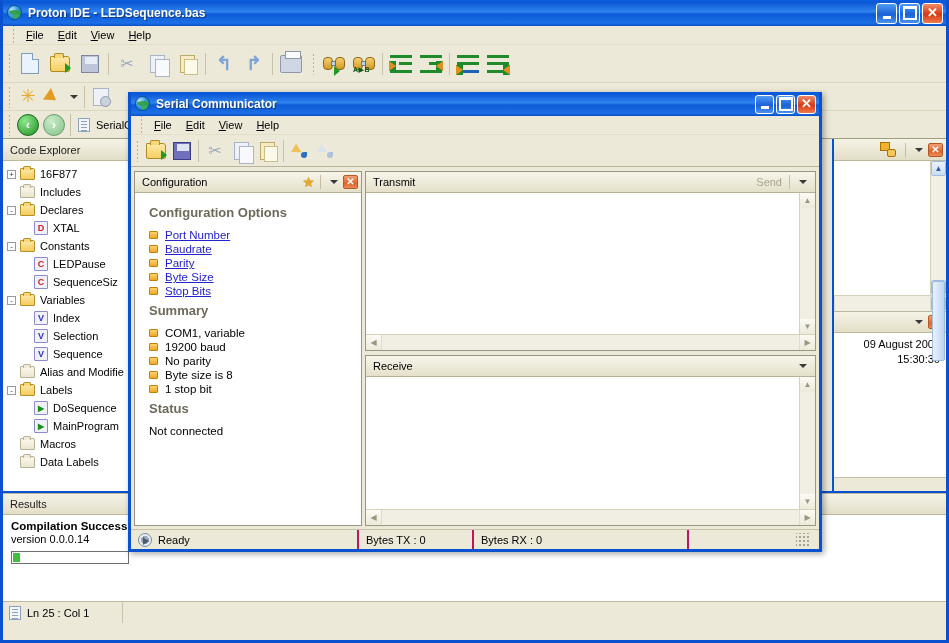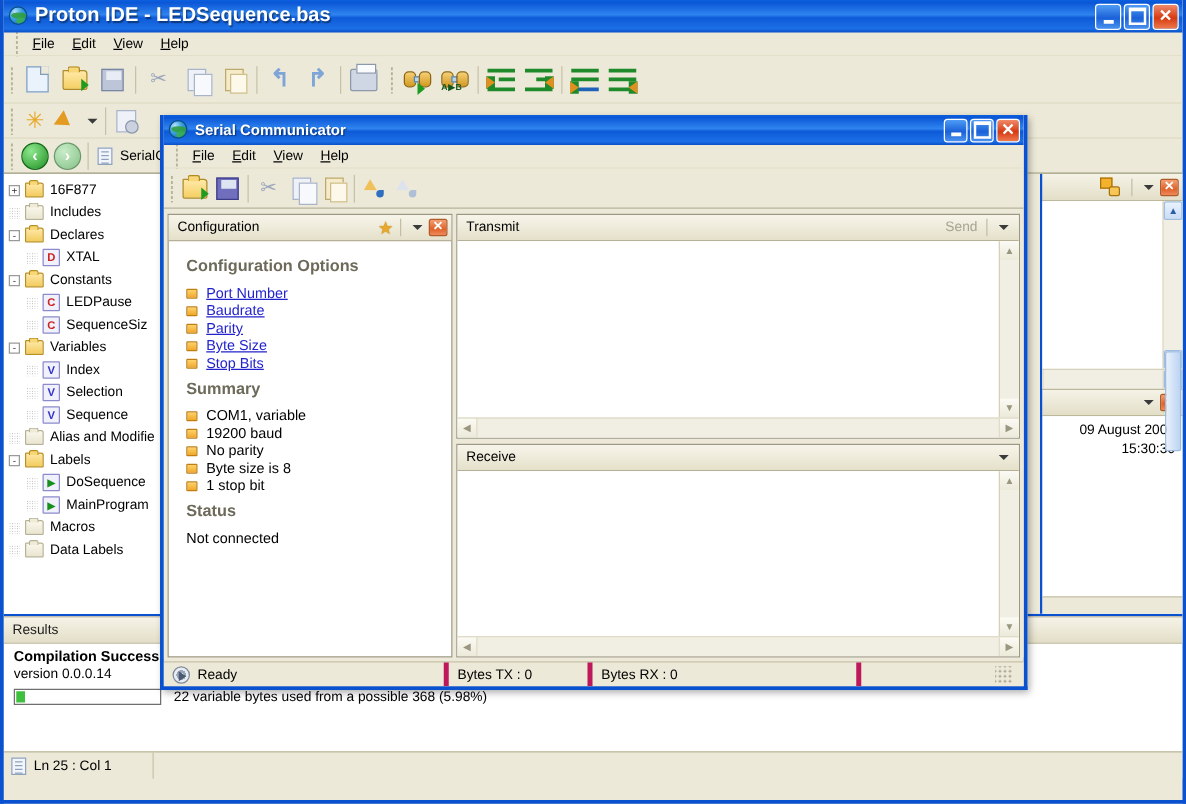--- a/index.html
+++ b/index.html
@@ -40,21 +40,21 @@
   }
   .globe:before {
     content: ""; position: absolute; left: 1px; top: 4px; width: 12px; height: 5px;
     background: #2f9f3f; border-radius: 50% 50% 40% 60%; opacity: .9;
   }
   .globe:after {
     content: ""; position: absolute; left: 5px; top: 8px; width: 7px; height: 5px;
     background: #3bb04c; border-radius: 60% 40% 50% 50%; opacity: .85;
   }
   .titlebar .tb-title {
-    color: #fff; font-weight: bold; font-size: 16px;
+    color: #fff; font-weight: bold; font-size: 12px;
     text-shadow: 1px 1px 1px rgba(0,0,0,.45);
     white-space: nowrap;
     flex: 1 1 auto;
   }
   .tb-buttons { display: flex; gap: 2px; align-items: center; }
   .tb-btn {
     width: 21px; height: 21px; border-radius: 3px;
     border: 1px solid #fff;
     display: flex; align-items: center; justify-content: center;
     position: relative;
@@ -298,21 +298,21 @@
   }
   .sbtn.blue{background:linear-gradient(to bottom,#eaf2fd,#c9ddf6);color:#2c5da8;border:1px solid #9dbce0;border-radius:2px;}
   .htrack{flex:1 1 auto;height:15px;background:#f1efe4;border-left:1px solid #e0dcc6;border-right:1px solid #e0dcc6;}
   .vtrack{flex:1 1 auto;width:15px;background:#f1efe4;}
   .vthumb{width:13px;margin:0 auto;background:linear-gradient(to right,#e9f1fc,#bcd4f2);border:1px solid #9dbce0;border-radius:2px;}
 
   .dlg-status{
     height:20px;background:#ece9d8;border-top:1px solid #c6c1a7;
     display:flex;align-items:center;font-size:11px;margin:3px 0 0 0;
   }
-  .dlg-status .cell{display:flex;align-items:center;height:100%;padding:0 7px;border-right:4px solid #be185d;white-space:nowrap;}
+  .dlg-status .cell{display:flex;align-items:center;height:100%;padding:0 7px;border-right:2px solid #be185d;white-space:nowrap;}
   .dlg-status .cell.grow{flex:1 1 auto;border-right:none;}
   .resizer{
     width:14px;height:14px;margin-left:auto;margin-right:2px;
     background-image:radial-gradient(circle,#a9a490 1px,transparent 1px);
     background-size:4px 4px;background-position:right bottom;
   }
 
   
   .rp-header{
     height:22px;background:linear-gradient(to bottom,#f5f3e6 0%,#ece9d8 50%,#e2dec7 100%);
@@ -466,20 +466,23 @@
       <span class="ico ico-pagesm" style="margin-right:6px">
           <i></i>
         </span>
       <span style="font-size:11px">SerialCo</span>
     </div>
   </div>
 
   <div class="body-area">
 
     <div class="left-pane">
+      <div class="pane-header">
+        <span class="ph-title">Code Explorer</span>
+      </div>
       <div class="tree" id="tree-container">
           <div class="tnode indent1">
             <span class="expander">+</span>
             <span class="ficon"></span>
             <span class="tlabel">16F877</span>
           </div>
           <div class="tnode indent1">
             <span class="dots"></span>
             <span class="ficon closed"></span>
             <span class="tlabel">Includes</span>
@@ -606,21 +609,20 @@
       <span class="ph-title">Results</span>
     </div>
     <div class="results-body">
       <div class="res-title">Compilation Success</div>
       <div class="res-sub">version 0.0.0.14</div>
       <div id="results-rows">
           <div class="res-row">
             <div class="progress">
               <i style="width: 6.9368px;"></i>
             </div>
-            <span class="res-text">22 variable bytes used from a possible 368 (5.98%)</span>
           </div>
         </div>
     </div>
   </div>
 
   <div class="statusbar">
     <div class="sb-cell" style="width:120px">
       <span class="ic ico ico-pagesm" style="margin-right:6px">
           <i></i>
         </span>

